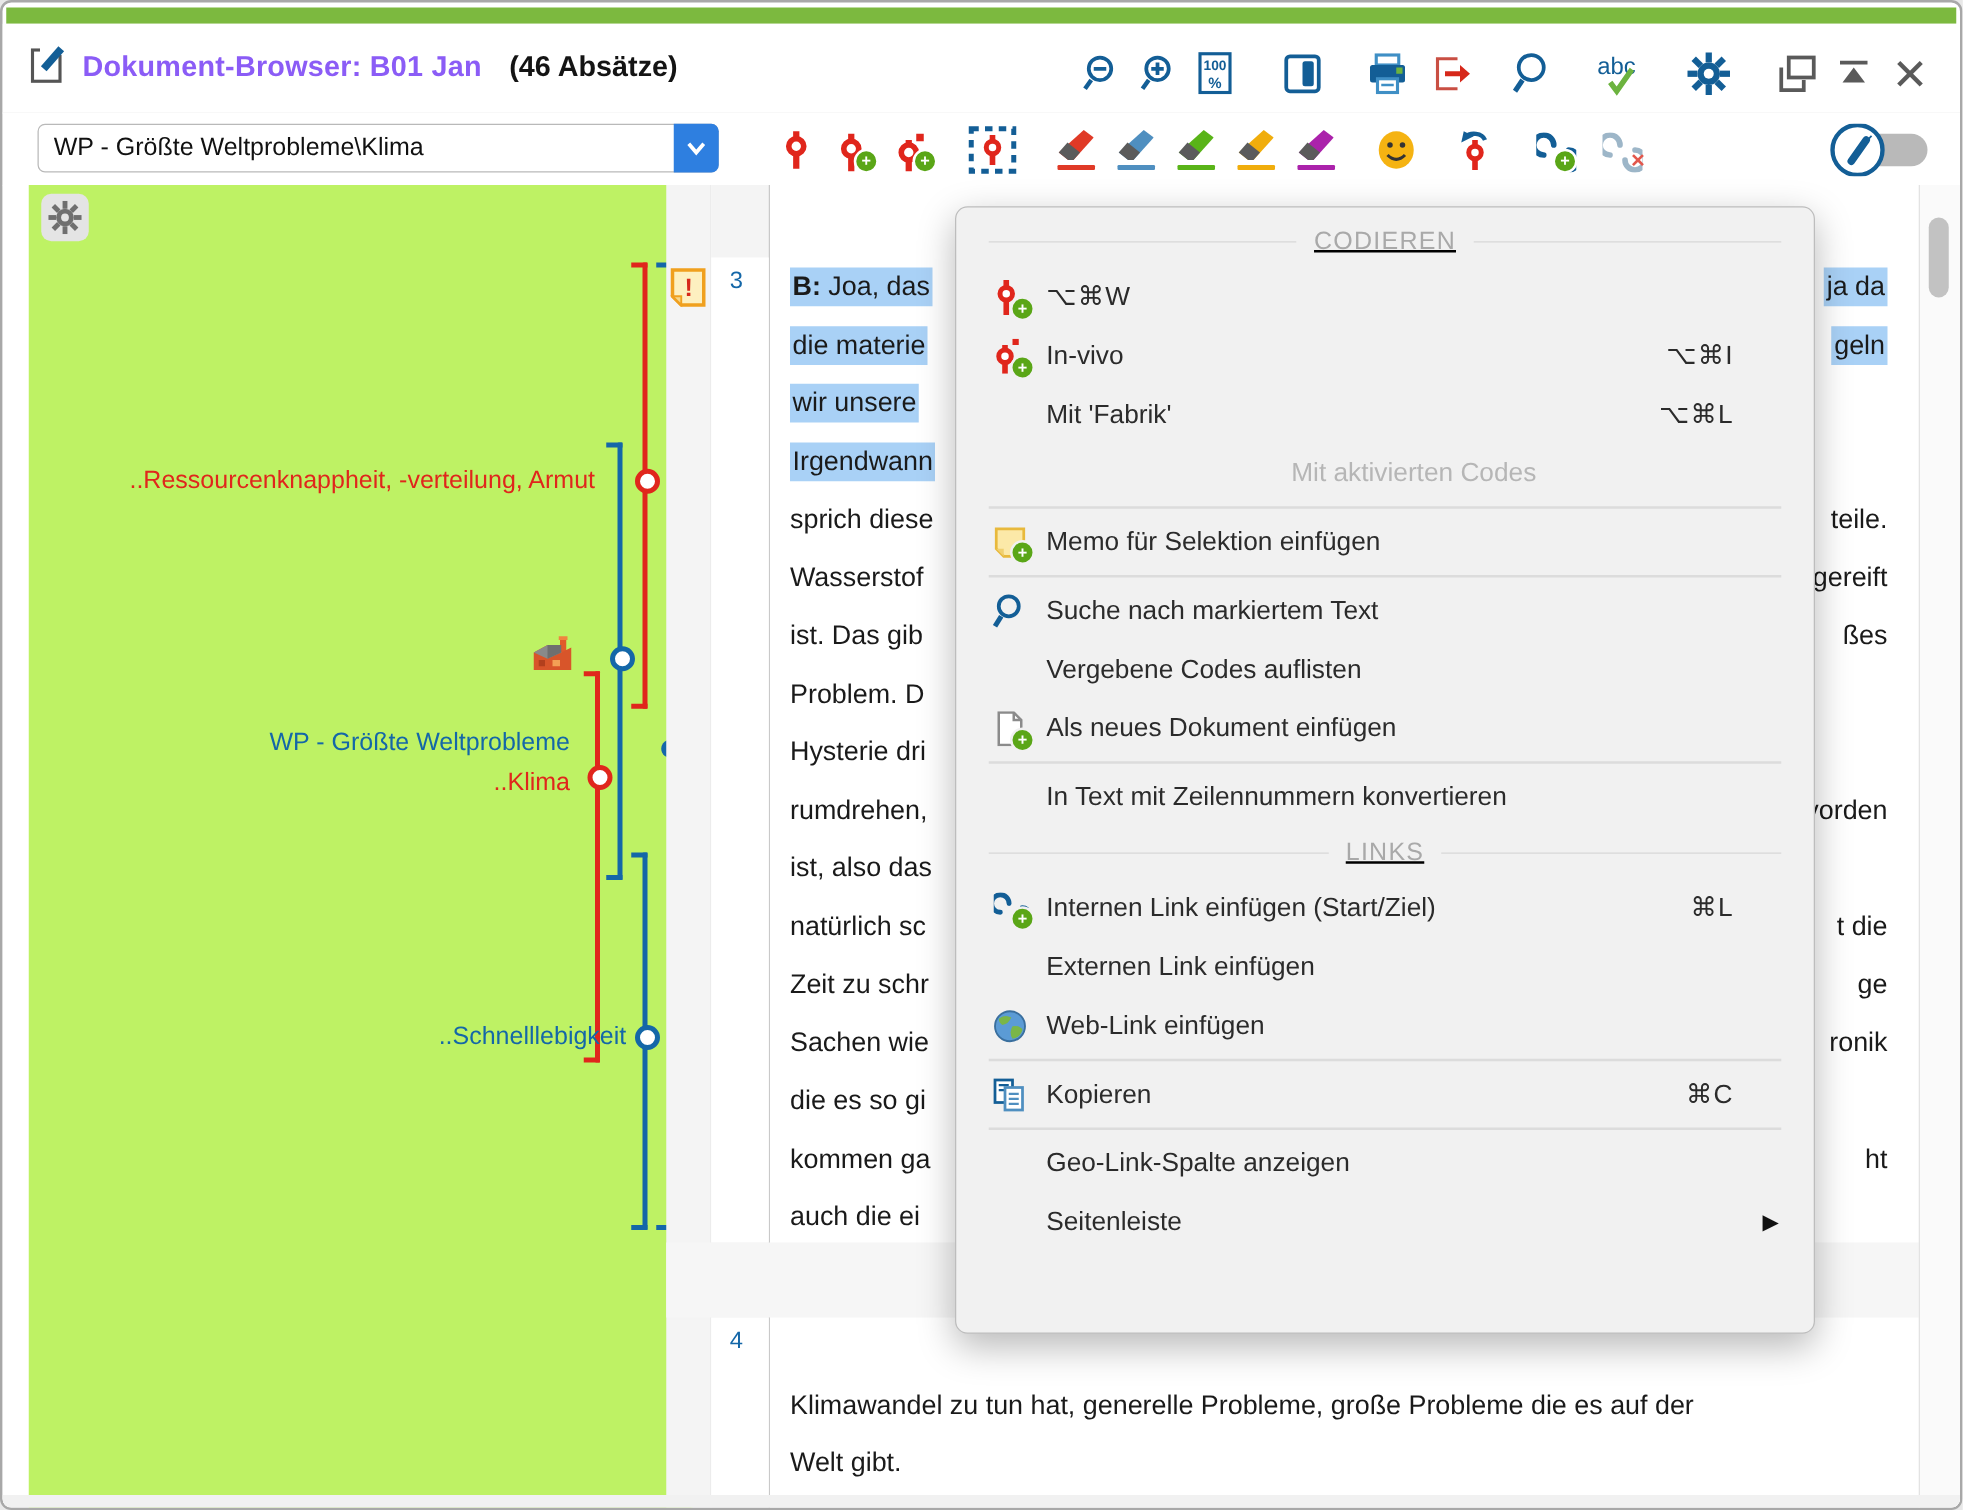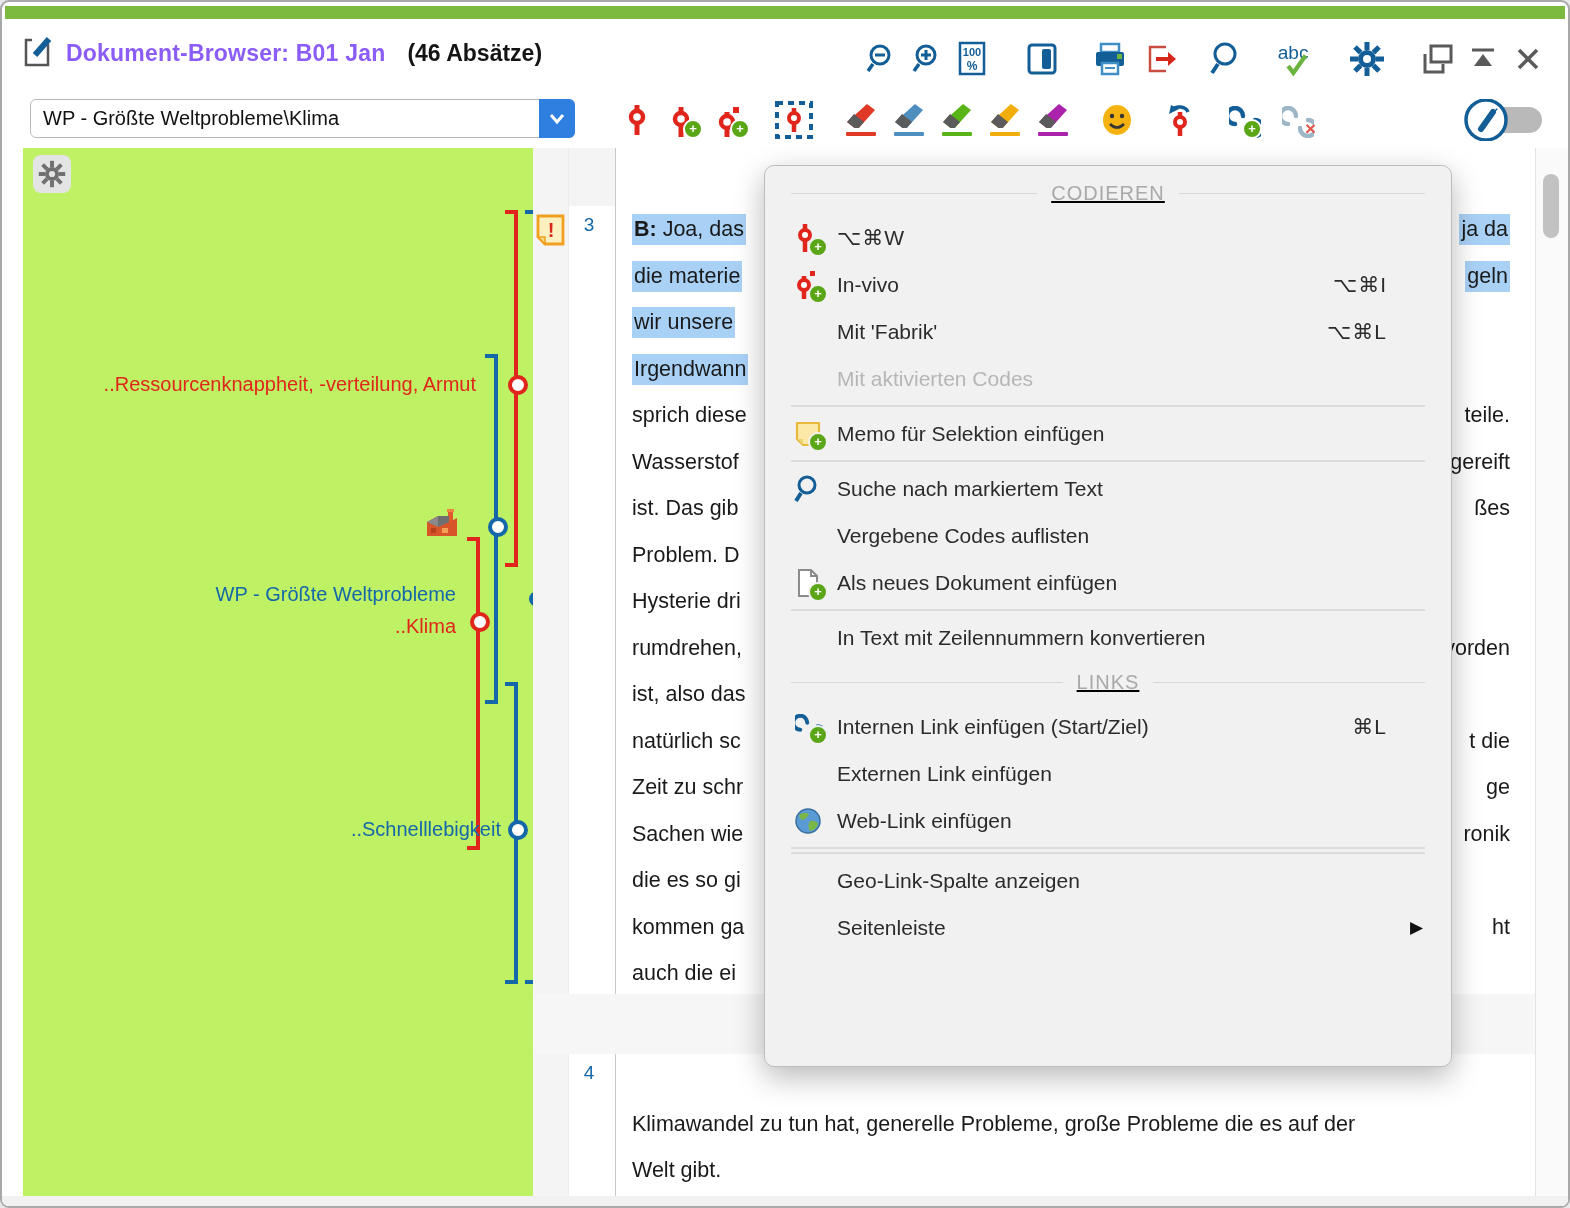--- a/index.html
+++ b/index.html
@@ -73,21 +73,21 @@
   .menu{left:762px;top:163px;width:688px;height:902px;background:#f1f1f1;border:1px solid #bdbdbd;border-radius:10px;
         box-shadow:0 10px 30px rgba(0,0,0,.28);z-index:50;padding-top:6px;box-sizing:border-box;}
   .m-head{height:42px;display:flex;align-items:center;gap:14px;padding:0 26px;text-decoration:underline;}
   .m-head .ln{flex:1;height:1px;background:#d7d7d7;}
   .m-head .txt{font-size:20px;color:#a9a9a9;letter-spacing:1px;}
   .m-item{height:47px;display:flex;align-items:center;padding:0 26px 0 28px;font-size:21px;color:#2b2b2b;cursor:pointer;}
   .m-item .ico{width:30px;height:30px;margin-right:14px;display:flex;align-items:center;justify-content:center;flex:none;}
   .m-item .noico{width:44px;flex:none;}
   .m-item .lab{flex:1;white-space:nowrap;overflow:hidden;}
   .m-item .sc{color:#2b2b2b;font-size:21px;padding-right:38px;letter-spacing:1px;}
-  .m-item.disabled{color:#b6b6b6;cursor:default;}
+  .m-item.disabled{color:#b6b6b6;cursor:default;text-align:center;}
   .m-item .arrow{color:#111;font-size:17px;margin-right:2px;}
   .m-div{height:2px;background:#dcdcdc;margin:3px 26px;}
 
   .badge-plus{position:absolute;right:-7px;bottom:-5px;width:16px;height:16px;border-radius:50%;background:#5aa617;
               border:2px solid #f1f1f1;color:#fff;font-size:13px;font-weight:bold;line-height:16px;text-align:center;}
   .relic{position:relative;width:26px;height:28px;}
 </style>
 </head>
 <body>
 
@@ -589,20 +589,35 @@
             <path d="M5 8 Q10 4 15 7 Q13 12 8 13 Q5 11 5 8Z" fill="#7ab648"></path>
             <path d="M16 14 Q22 13 24 17 Q22 23 16 24 Q13 19 16 14Z" fill="#7ab648"></path>
             <circle cx="14" cy="14" r="12" fill="none" stroke="#3a6f9e" stroke-width="1.5"></circle>
           </svg>
         </span>
       <span class="lab">Web-Link einfügen</span>
     </div>
 
     <div class="m-div"></div>
 
+    <div class="m-item">
+      <span class="ico">
+          <svg width="28" height="28" viewBox="0 0 28 28">
+            <rect x="2" y="2" width="14" height="18" fill="#fff" stroke="#135e96" stroke-width="2.2"></rect>
+            <line x1="5" y1="6" x2="13" y2="6" stroke="#135e96" stroke-width="1.8"></line>
+            <line x1="5" y1="10" x2="13" y2="10" stroke="#135e96" stroke-width="1.8"></line>
+            <rect x="10" y="8" width="14" height="18" fill="#fff" stroke="#4f8fc0" stroke-width="2.2"></rect>
+            <line x1="13" y1="13" x2="21" y2="13" stroke="#4f8fc0" stroke-width="1.8"></line>
+            <line x1="13" y1="17" x2="21" y2="17" stroke="#4f8fc0" stroke-width="1.8"></line>
+            <line x1="13" y1="21" x2="21" y2="21" stroke="#4f8fc0" stroke-width="1.8"></line>
+          </svg>
+        </span>
+      <span class="lab">Kopieren</span>
+        <span class="sc">⌘C</span>
+    </div>
 
     <div class="m-div"></div>
 
     <div class="m-item">
       <span class="noico"></span>
       <span class="lab">Geo-Link-Spalte anzeigen</span>
     </div>
     <div class="m-item">
       <span class="noico"></span>
       <span class="lab">Seitenleiste</span>

